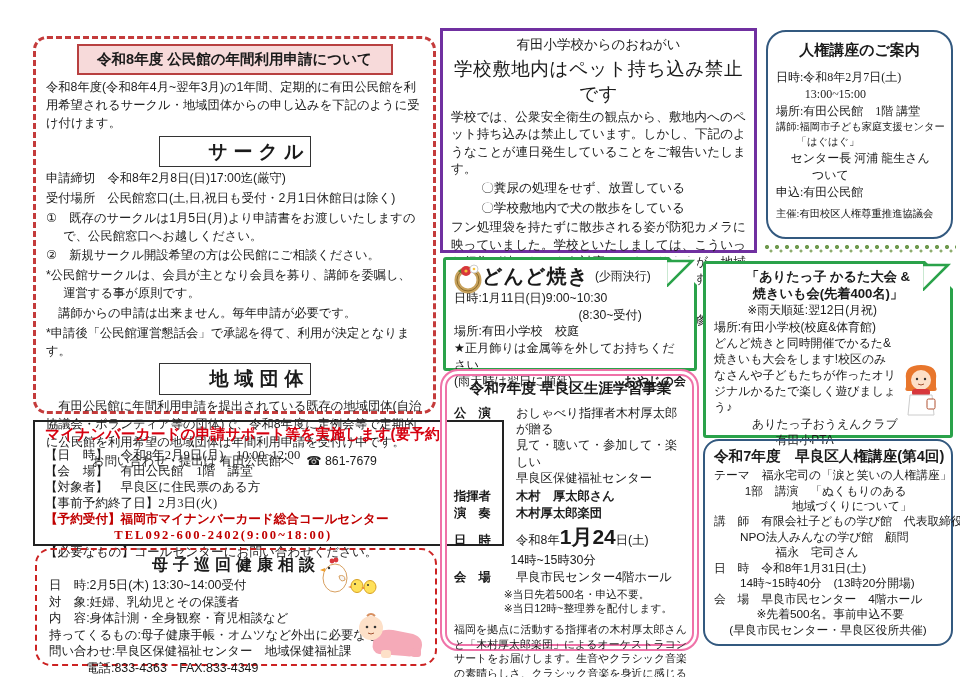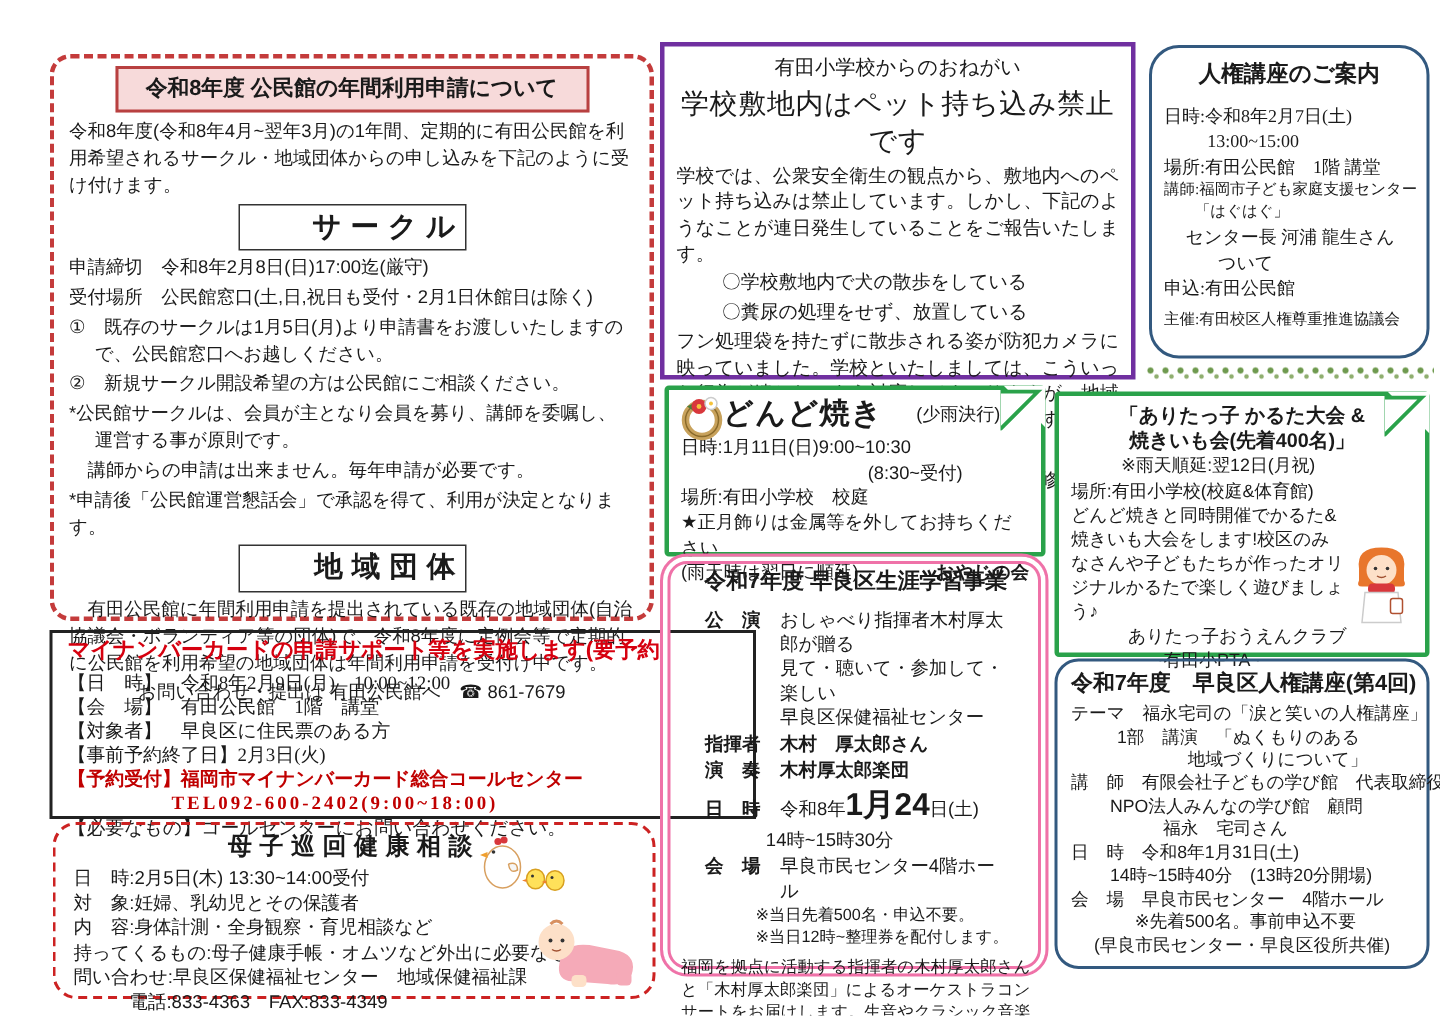--- a/index.html
+++ b/index.html
@@ -38,21 +38,21 @@
   .boxC div{white-space:nowrap;}
 
   
   .floral{left:764px;top:243px;width:192px;height:12px;
     background-image:radial-gradient(circle at 3px 4px,#6f9a4f 1.7px,rgba(0,0,0,0) 2.4px),radial-gradient(circle at 7px 8px,#8fae6f 1.2px,rgba(0,0,0,0) 1.8px);
     background-size:10px 12px,10px 12px;}
 
   
   .noteG{border:3px solid #2aa24a;background:#fff;}
   .boxD{left:443px;top:257px;width:254px;height:114px;border-radius:3px;padding:3px 8px 2px 8px;font-size:12.2px;line-height:1.36;}
-  .boxD-titlerow{display:flex;align-items:center;gap:22px;margin-left:28px;}
+  .boxD-titlerow{display:flex;align-items:center;gap:6px;margin-left:28px;}
   .boxD-title{font-size:20px;font-weight:bold;letter-spacing:1px;}
   .boxD-note{font-size:12px;}
   .boxE{left:703px;top:261px;width:250px;height:177px;border-radius:3px;padding:4px 8px 2px 8px;font-size:11.9px;line-height:1.36;}
   .boxE-title{text-align:center;font-weight:bold;font-size:13.2px;line-height:1.3;}
   .dogear{position:absolute;top:-3px;right:-3px;width:30px;height:30px;pointer-events:none;}
   .rowSplit{display:flex;justify-content:space-between;}
   .boldtxt{font-weight:bold;}
 
   
   .boxF{left:33px;top:420px;width:471px;height:126px;border:2px solid #222;padding:3px 10px;font-family:"Liberation Serif","DejaVu Serif",serif;font-size:12.6px;line-height:1.28;}
@@ -61,21 +61,21 @@
   .boxF .tel{padding-left:5.5em;letter-spacing:2px;font-weight:bold;}
 
   
   .boxG{left:35px;top:548px;width:402px;height:118px;border:2.5px dashed #cc2222;border-radius:16px;padding:3px 12px;font-size:12.4px;line-height:1.33;}
   .boxG-title{text-align:center;font-weight:bold;font-size:16px;letter-spacing:5px;margin:1px 0 2px 0;}
   .boxG .ind{padding-left:3em;}
 
   
   .boxH{left:440px;top:369px;width:259px;height:282px;border:2px solid #ef72a8;border-radius:18px;box-shadow:inset 0 0 0 3px #fff,inset 0 0 0 5px #ef72a8;padding:8px 10px 4px 12px;font-size:12.3px;line-height:1.34;}
   .boxH-title{text-align:center;font-weight:bold;font-size:14.6px;margin:0 0 6px 0;}
-  .rowL{display:flex;gap:8px;margin:1px 16px;}
+  .rowL{display:flex;gap:20px;margin:1px 0;}
   .rowL .lab{font-weight:bold;white-space:nowrap;width:42px;flex:none;}
   .bigdate{font-size:21px;font-weight:bold;}
   .small{font-size:10.8px;}
   .boxH-desc{font-size:10.9px;line-height:1.35;margin-top:6px;text-align:justify;}
 
   
   .boxI{left:703px;top:439px;width:250px;height:207px;border:2px solid #33597f;border-radius:16px;padding:5px 9px;font-size:11.8px;line-height:1.31;}
   .boxI-title{font-weight:bold;font-size:14.6px;text-align:center;white-space:nowrap;margin:1px 0 2px 0;}
   .boxI .i1{padding-left:2.6em;}
   .boxI .i2{padding-left:6.6em;}
@@ -103,22 +103,22 @@
   <p>*申請後「公民館運営懇話会」で承認を得て、利用が決定となります。</p>
   <div class="sub-head">地域団体</div>
   <p>　有田公民館に年間利用申請を提出されている既存の地域団体(自治協議会・ボランティア等の団体)で、令和8年度に定例会等で定期的に公民館を利用希望の地域団体は年間利用申請を受付け中です。</p>
   <p class="center">お問い合わせ・提出は 有田公民館へ　☎ 861-7679</p>
 </div>
 
 <div class="abs boxB">
   <div class="boxB-sub">有田小学校からのおねがい</div>
   <div class="boxB-title">学校敷地内はペット持ち込み禁止です</div>
   <p>学校では、公衆安全衛生の観点から、敷地内へのペット持ち込みは禁止しています。しかし、下記のようなことが連日発生していることをご報告いたします。</p>
+  <p class="bullet">〇糞尿の処理をせず、放置している</p>
   <p class="bullet">〇学校敷地内で犬の散歩をしている</p>
-  <p class="bullet">〇糞尿の処理をせず、放置している</p>
   <p>フン処理袋を持たずに散歩される姿が防犯カメラに映っていました。学校といたしましては、こういった行為が続かないよう対応してまいりますが、地域の皆様にも、ご理解とご協力をいただきますようお願いします。</p>
   <div class="boxB-sign">福岡市立有田小学校　　校長　永田　修一</div>
 </div>
 
 <div class="abs boxC">
   <div class="boxC-title">人権講座のご案内</div>
   <div>日時:令和8年2月7日(土)</div>
   <div class="i1">13:00~15:00</div>
   <div>場所:有田公民館　1階 講堂</div>
   <div class="s">講師:福岡市子ども家庭支援センター</div>

